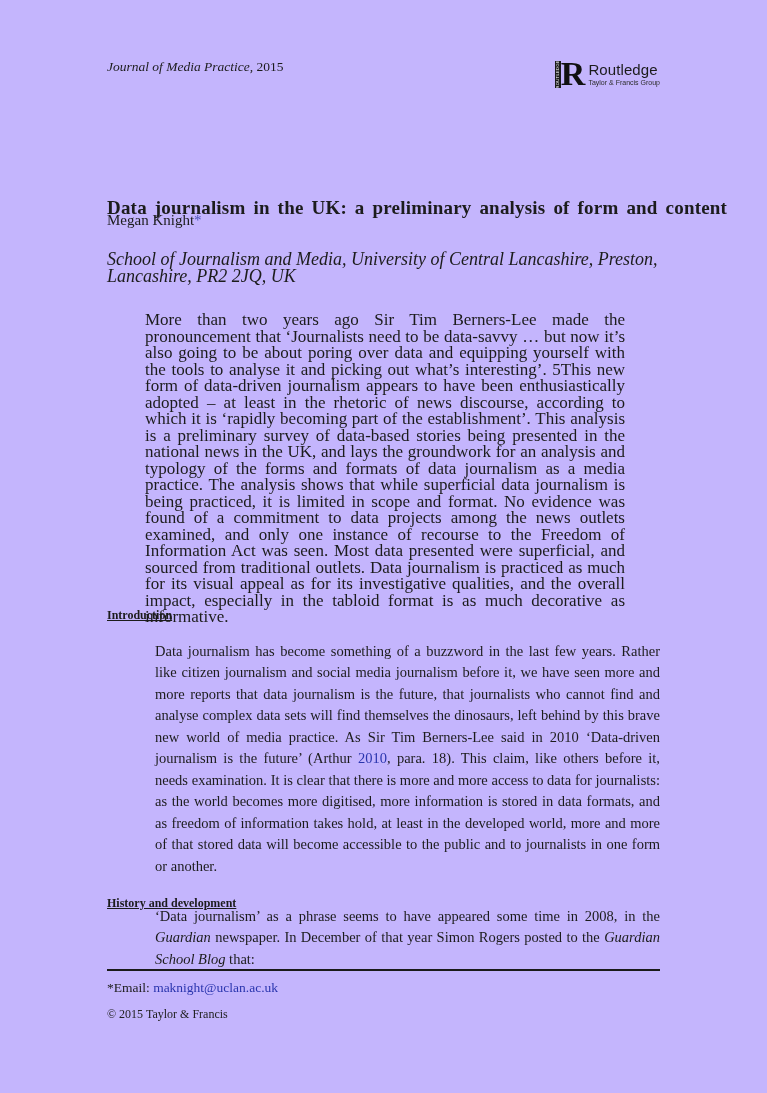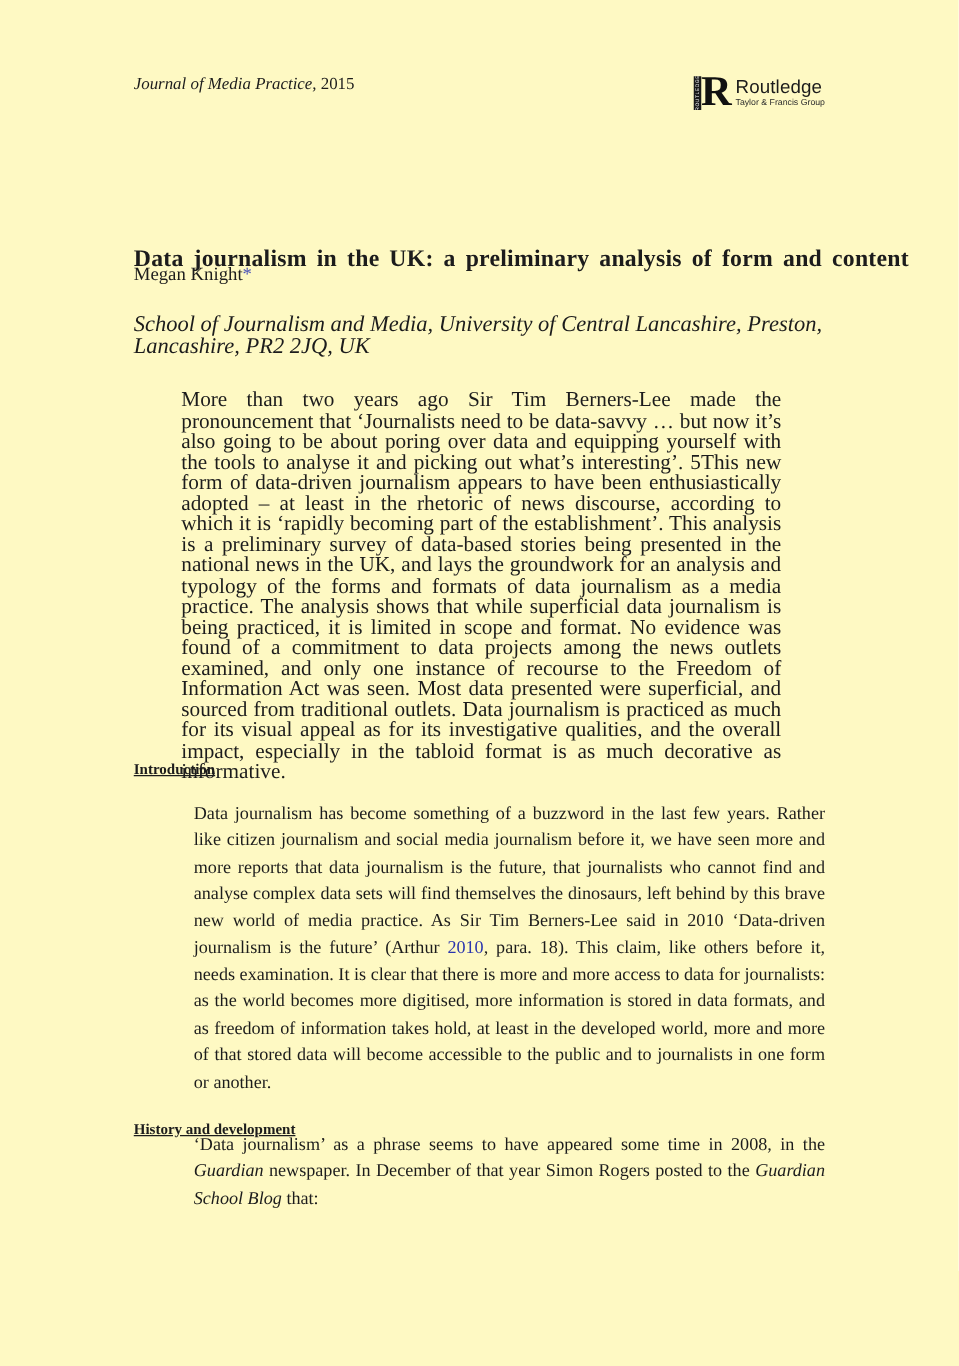--- a/index.html
+++ b/index.html
@@ -1,21 +1,21 @@
 <!DOCTYPE html>
 <html style="--link: #2a35ae;"><head>
 <meta charset="utf-8">
 <style>
   :root { --link: #2a35ae; --ink: #1c1c1c; }
   html, body { margin: 0; padding: 0; background: #ffffff; }
   .page {
     position: relative;
     width: 767px;
     height: 1093px;
-    background: #fef9c3;
+    background: #c4b5fd;
     font-family: "Liberation Serif", serif;
     color: var(--ink);
     overflow: hidden;
   }
   .abs { position: absolute; left: 107px; right: 107px; }
 
   
   .header { top: 58px; display: flex; justify-content: space-between; align-items: flex-start; }
   .journal-meta { font-size: 13.5px; line-height: 18px; }
 
@@ -108,14 +108,21 @@
   <div class="abs affiliation">School of Journalism and Media, University of Central Lancashire, Preston, Lancashire, PR2 2JQ, UK</div>
 
   <div class="abstract">More than two years ago Sir Tim Berners-Lee made the pronouncement that ‘Journalists need to be data-savvy … but now it’s also going to be about poring over data and equipping yourself with the tools to analyse it and picking out what’s interesting’. 5This new form of data-driven journalism appears to have been enthusiastically adopted – at least in the rhetoric of news discourse, according to which it is ‘rapidly becoming part of the establishment’. This analysis is a preliminary survey of data-based stories being presented in the national news in the UK, and lays the groundwork for an analysis and typology of the forms and formats of data journalism as a media practice. The analysis shows that while superficial data journalism is being practiced, it is limited in scope and format. No evidence was found of a commitment to data projects among the news outlets examined, and only one instance of recourse to the Freedom of Information Act was seen. Most data presented were superficial, and sourced from traditional outlets. Data journalism is practiced as much for its visual appeal as for its investigative qualities, and the overall impact, especially in the tabloid format is as much decorative as informative.</div>
 
   <h2 class="abs section-heading heading-1">Introduction</h2>
   <p class="abs body-para para-1"><span class="seg-plain">Data journalism has become something of a buzzword in the last few years. Rather like citizen journalism and social media journalism before it, we have seen more and more reports that data journalism is the future, that journalists who cannot find and analyse complex data sets will find themselves the dinosaurs, left behind by this brave new world of media practice. As Sir Tim Berners-Lee said in 2010 ‘Data-driven journalism is the future’ (Arthur </span><span class="seg-link">2010</span><span class="seg-plain">, para. 18). This claim, like others before it, needs examination. It is clear that there is more and more access to data for journalists: as the world becomes more digitised, more information is stored in data formats, and as freedom of information takes hold, at least in the developed world, more and more of that stored data will become accessible to the public and to journalists in one form or another.</span></p>
 
   <h2 class="abs section-heading heading-2">History and development</h2>
   <p class="abs body-para para-2"><span class="seg-plain">‘Data journalism’ as a phrase seems to have appeared some time in 2008, in the </span><span class="seg-italic">Guardian</span><span class="seg-plain"> newspaper. In December of that year Simon Rogers posted to the </span><span class="seg-italic">Guardian School Blog</span><span class="seg-plain"> that:</span></p>
 
+  <div class="abs footnote-block">
+    <hr class="footnote-rule">
+    <div class="footnote-line">
+      <span>*</span><span>Email: </span><span class="seg-link">maknight@uclan.ac.uk</span>
+    </div>
+    <div class="copyright">© 2015 Taylor &amp; Francis</div>
+  </div>
 
 </div>
 
 </body></html>

